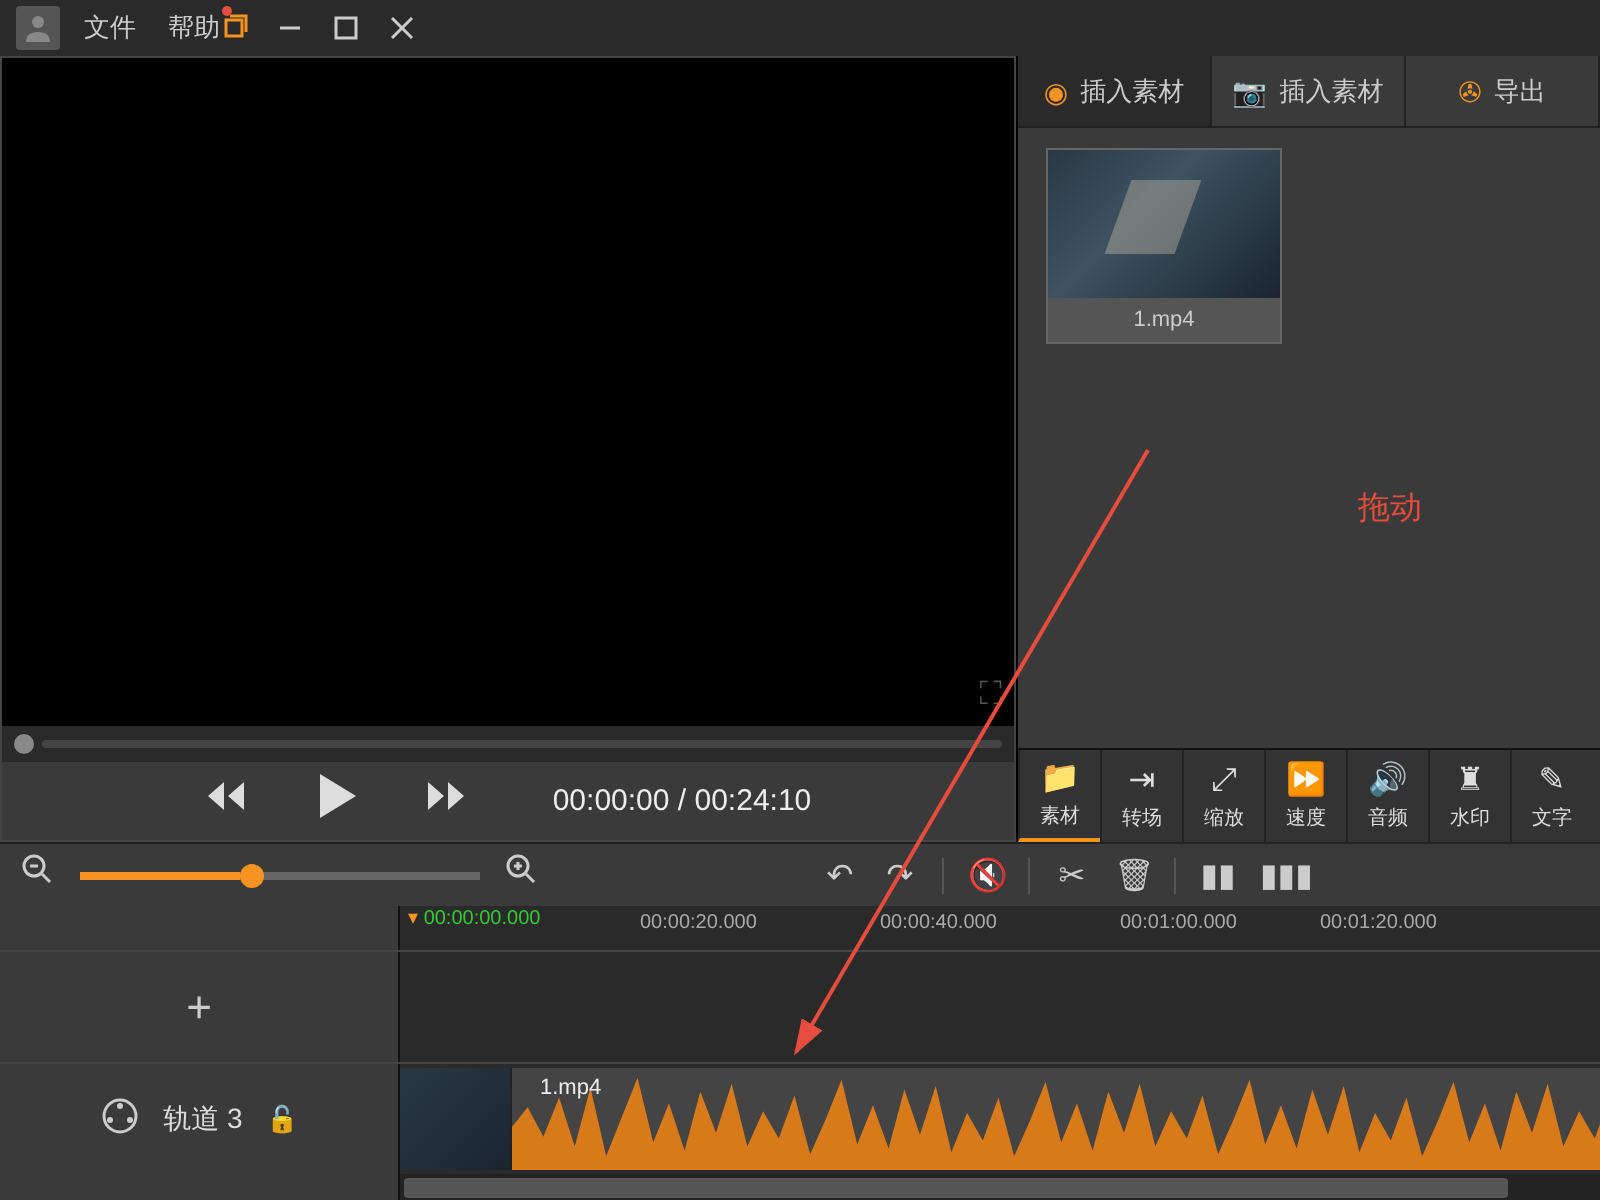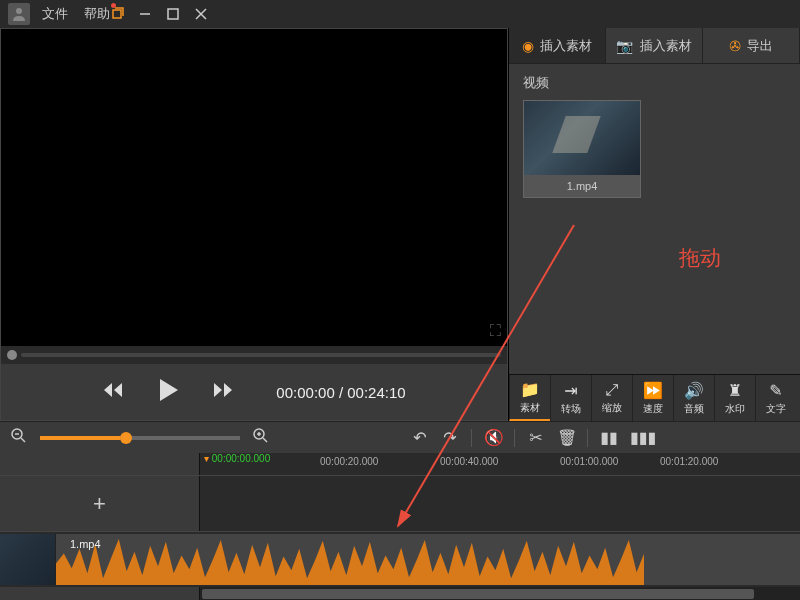--- a/index.html
+++ b/index.html
@@ -14,36 +14,36 @@
     .win-btn { width: 14px; height: 14px; display: flex; align-items: center; justify-content: center; cursor: pointer; color: #aaa; }
     .orange { color: #f79321; }
     
     .top-section { display: flex; height: 393px; }
     .preview-area { flex: 1; border: 1px solid #444; display: flex; flex-direction: column; }
     .preview-video { flex: 1; background: #000; position: relative; }
     .preview-resize { position: absolute; right: 6px; bottom: 6px; color: #555; font-size: 16px; }
     .scrubber { height: 18px; background: #2a2a2a; display: flex; align-items: center; padding: 0 6px; }
     .scrub-nub { width: 10px; height: 10px; background: #888; border-radius: 50%; }
     .scrub-track { flex: 1; height: 4px; background: #444; margin-left: 4px; border-radius: 2px; }
-    .playback-bar { height: 56px; background: #3a3a3a; display: flex; align-items: center; justify-content: center; gap: 32px; }
+    .playback-bar { height: 39px; background: #3a3a3a; display: flex; align-items: center; justify-content: center; gap: 32px; }
     .pbtn { color: #ddd; cursor: pointer; }
     .timecode { font-size: 15px; color: #eee; margin-left: 10px; }
     
     .right-panel { width: 292px; background: #3a3a3a; display: flex; flex-direction: column; border-left:1px solid #000;}
     .action-tabs { height: 36px; display: flex; border-bottom: 1px solid #222; }
     .action-tab { flex: 1; display: flex; align-items: center; justify-content: center; gap: 6px; font-size: 13px; border-right: 1px solid #222; cursor: pointer; }
     .action-tab.active { background: #2a2a2a; }
     .action-tab .orange-icon { color: #f79321; font-size: 14px; }
     .media-area { flex: 1; padding: 10px 14px; position: relative; }
     .media-label { font-size: 13px; margin-bottom: 8px; }
     .thumb-card { width: 118px; border: 1px solid #666; }
     .thumb-img { height: 74px; background: linear-gradient(135deg,#2a3845 0%,#3e5260 40%,#1a2530 100%); position: relative; }
     .thumb-img::after { content:""; position:absolute; left:30%; top:20%; width:30%; height:50%; background:rgba(200,190,170,0.4); transform:skewX(-20deg);}
     .thumb-name { height: 22px; background: #555; display: flex; align-items: center; justify-content: center; font-size: 11px; }
-    .drag-hint { color: #e74c3c; font-size: 21px; position: absolute; left: 170px; top: 180px; }
+    .drag-hint { color: #e74c3c; font-size: 16px; position: absolute; left: 170px; top: 180px; }
     .tool-dock { display:flex; border-top:1px solid #111; background:#333;}
     .tool-btn { width: 41px; height: 46px; display: flex; flex-direction: column; align-items: center; justify-content: center; gap: 2px; border-left: 1px solid #222; cursor: pointer; font-size: 10px; color: #ddd; }
     .tool-btn.active { border-bottom: 2px solid #f79321; }
     .tool-ico { font-size: 16px; color: #ddd; }
     .tool-ico.orange { color: #f79321; }
     
     .mid-toolbar { height: 32px; background: #3a3a3a; display: flex; align-items: center; gap: 12px; padding: 0 10px; border-top:1px solid #222;}
     .zoom-slider { width: 200px; height: 4px; background: #666; position: relative; }
     .zoom-fill { position: absolute; left: 0; top: 0; height: 100%; width: 40%; background: #f79321; }
     .zoom-knob { position: absolute; left: 40%; top: -4px; width: 12px; height: 12px; background: #f79321; border-radius: 50%; }
@@ -146,21 +146,20 @@
       <div class="action-tab">
           <span class="orange-icon">📷</span>
           <span>插入素材</span>
         </div>
       <div class="action-tab">
           <span class="orange-icon">✇</span>
           <span>导出</span>
         </div>
     </div>
     <div class="media-area">
-      <div class="media-label">视频</div>
       <div class="thumb-card">
         <div class="thumb-img"></div>
         <div class="thumb-name">1.mp4</div>
       </div>
       <div class="drag-hint">拖动</div>
     </div>
     <div class="tool-dock">
       <div class="tool-btn active">
           <span class="tool-ico orange">📁</span>
           <span>素材</span>
@@ -235,20 +234,30 @@
 </div>
 
 <div class="tracks">
   <div class="track-row">
     <div class="track-header">
         <span class="plus-btn">+</span>
       </div>
     <div class="track-body"></div>
   </div>
   <div class="track-row">
+    <div class="track-header">
+      <span><svg width="20" height="20" viewBox="0 0 20 20">
+            <circle cx="10" cy="10" r="8" stroke="#ccc" fill="none" stroke-width="1.5"></circle>
+            <circle cx="10" cy="5" r="1.5" fill="#ccc"></circle>
+            <circle cx="5" cy="12" r="1.5" fill="#ccc"></circle>
+            <circle cx="15" cy="12" r="1.5" fill="#ccc"></circle>
+          </svg></span>
+      <span>轨道 3</span>
+      <span class="lock-icon">🔓</span>
+    </div>
     <div class="track-body">
       <div class="clip">
         <div class="clip-thumb"></div>
         <span class="clip-label">1.mp4</span>
         <svg class="waveform" preserveAspectRatio="none" viewBox="0 0 600 52">
           <path d="M0 52 L0 30 L8 20 L16 35 L24 15 L32 40 L40 10 L48 45 L56 25 L64 5 L72 38 L80 18 L88 42 L96 12 L104 33 L112 8 L120 40 L128 22 L136 36 L144 14 L152 44 L160 26 L168 6 L176 39 L184 19 L192 41 L200 11 L208 34 L216 9 L224 43 L232 23 L240 37 L248 15 L256 45 L264 27 L272 7 L280 38 L288 18 L296 42 L304 12 L312 33 L320 8 L328 40 L336 22 L344 36 L352 14 L360 44 L368 26 L376 6 L384 39 L392 19 L400 41 L408 11 L416 34 L424 9 L432 43 L440 23 L448 37 L456 15 L464 45 L472 27 L480 7 L488 38 L496 18 L504 42 L512 12 L520 33 L528 8 L536 40 L544 22 L552 36 L560 14 L568 44 L576 26 L584 6 L592 39 L600 19 L600 52 Z" fill="#d97a1a"></path>
         </svg>
       </div>
     </div>
   </div>

